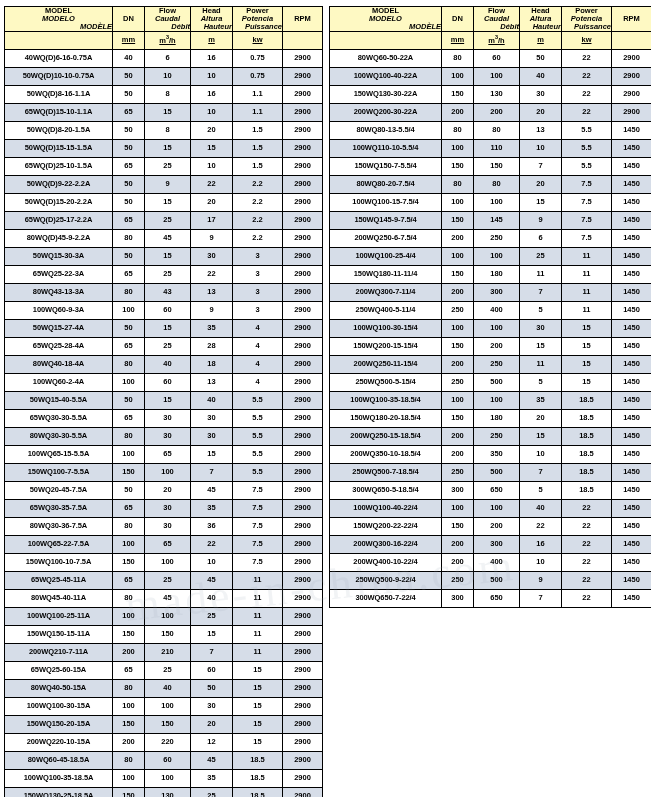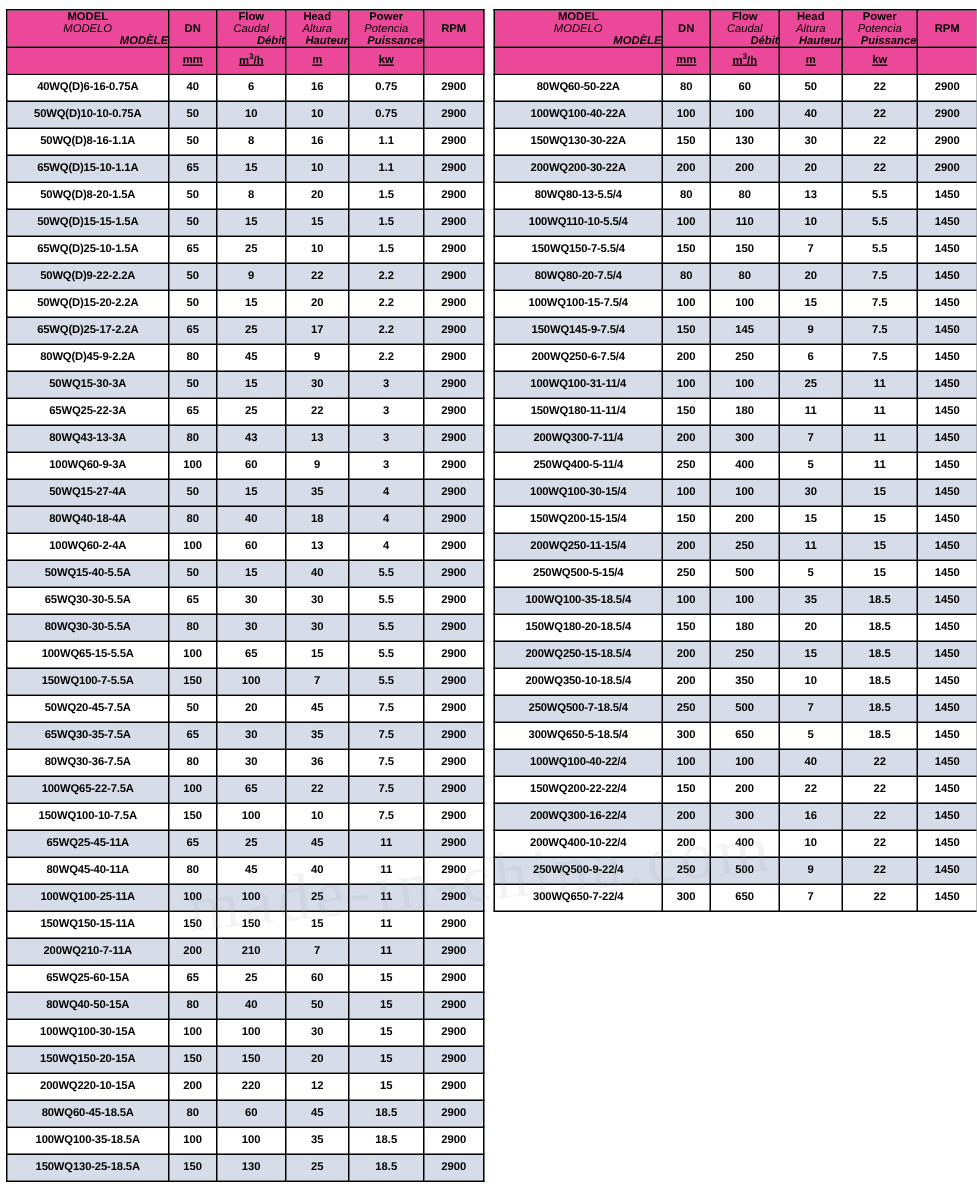--- a/index.html
+++ b/index.html
@@ -36,30 +36,30 @@
     text-align: center;
     vertical-align: middle;
     font-size: 7.5px;
     padding: 0;
     height: 17px;
     line-height: 1.05;
     font-weight: bold;
     color: #000;
   }
   thead th {
-    background: #ec4899;
+    background: #fef9c3;
   }
   .hdr-main th {
     font-size: 7.6px;
     line-height: 1.22;
     padding: 2px 1px;
     height: 38px;
   }
   .hdr-main th .l1 { display: block; }
-  .hdr-main th .l2 { display: block; font-style: italic; font-weight: normal; text-align: center; }
+  .hdr-main th .l2 { display: block; font-style: italic; font-weight: bold; text-align: center; }
   .hdr-main th .l3 { display: block; font-style: italic; font-weight: bold; text-align: right; }
   .hdr-units th {
     font-size: 7px;
     height: 14px;
     font-weight: bold;
     text-decoration: underline;
   }
   tbody tr.alt td {
     background: #d6dde8;
   }
@@ -279,20 +279,28 @@
             <td>2900</td>
           </tr>
           <tr class="alt">
             <td class="model">50WQ15-27-4A</td>
             <td>50</td>
             <td>15</td>
             <td>35</td>
             <td>4</td>
             <td>2900</td>
           </tr>
+          <tr>
+            <td class="model">65WQ25-28-4A</td>
+            <td>65</td>
+            <td>25</td>
+            <td>28</td>
+            <td>4</td>
+            <td>2900</td>
+          </tr>
           <tr class="alt">
             <td class="model">80WQ40-18-4A</td>
             <td>80</td>
             <td>40</td>
             <td>18</td>
             <td>4</td>
             <td>2900</td>
           </tr>
           <tr>
             <td class="model">100WQ60-2-4A</td>
@@ -621,21 +629,21 @@
           </tr>
           <tr>
             <td class="model">200WQ250-6-7.5/4</td>
             <td>200</td>
             <td>250</td>
             <td>6</td>
             <td>7.5</td>
             <td>1450</td>
           </tr>
           <tr class="alt">
-            <td class="model">100WQ100-31-11/4</td>
+            <td class="model">100WQ100-25-4/4</td>
             <td>100</td>
             <td>100</td>
             <td>25</td>
             <td>11</td>
             <td>1450</td>
           </tr>
           <tr>
             <td class="model">150WQ180-11-11/4</td>
             <td>150</td>
             <td>180</td>

